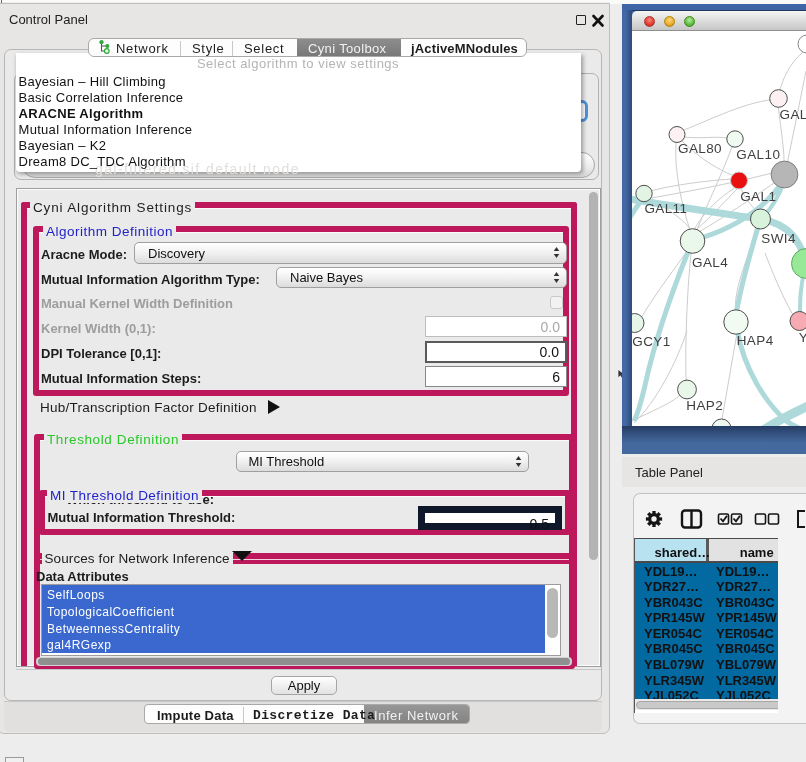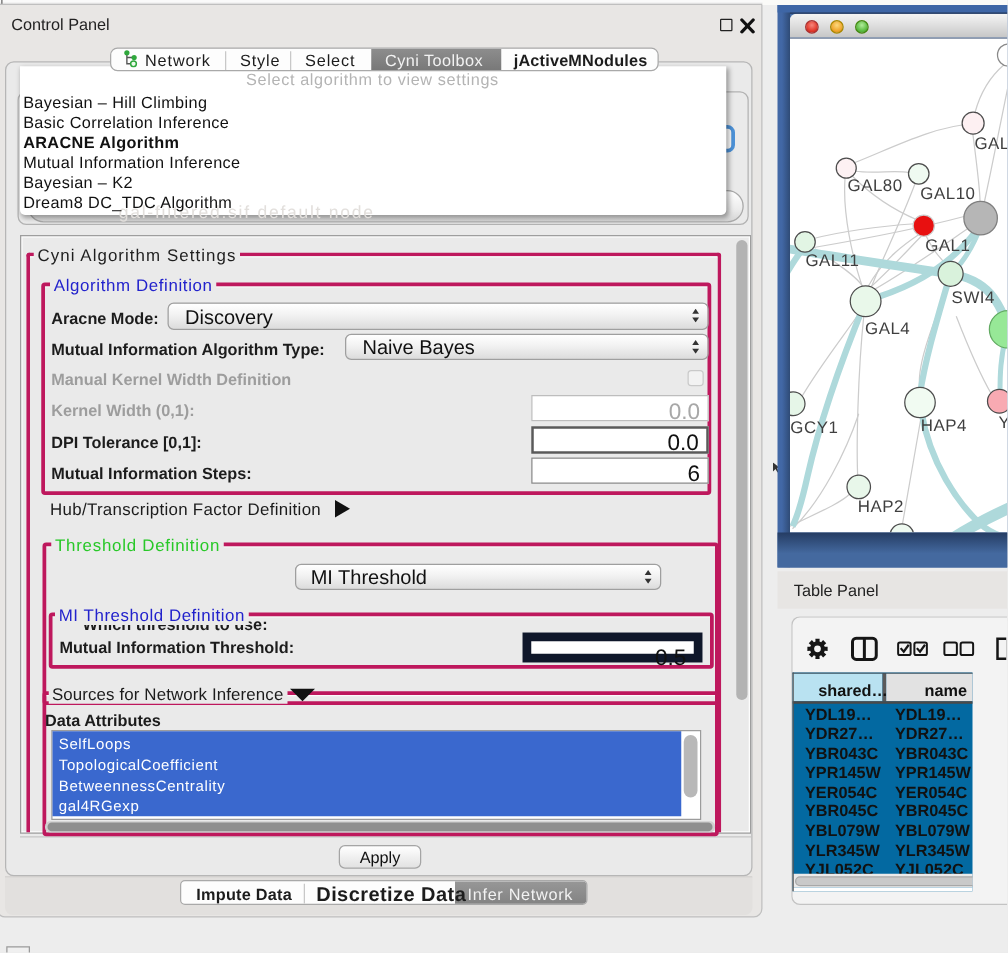--- a/index.html
+++ b/index.html
@@ -1,25 +1,25 @@
 <!DOCTYPE html>
 <html><head>
 <meta charset="utf-8">
 <style>
 * { margin:0; padding:0; box-sizing:border-box; }
 html,body { width:806px; height:762px; overflow:hidden; }
 body { position:relative; background:#ededed; font-family:"Liberation Sans", sans-serif; }
 .abs { position:absolute; }
-.grp { position:absolute; border:3px solid #be185d; border-radius:3px; box-shadow: inset 0 1px 0 rgba(255,255,255,.8); }
+.grp { position:absolute; border:6px solid #be185d; border-radius:3px; box-shadow: inset 0 1px 0 rgba(255,255,255,.8); }
 .grp > .t { position:absolute; top:-8px; background:#eaeaea; padding:0 3px; font-size:13.5px; letter-spacing:0.6px; white-space:nowrap; }
 .car { position:absolute; width:7px; height:11px; }
 .lbl { position:absolute; font-size:13px; font-weight:bold; color:#1c1c1c; white-space:nowrap; }
 .dis { color:#9d9d9d; }
-.combo { position:absolute; border:1px solid #9f9f9f; border-radius:5px; background:linear-gradient(#ffffff,#f2f2f2 45%,#dcdcdc); font-size:16px; color:#111; }
-.fld { position:absolute; background:#fff; font-size:18px; color:#111; text-align:right; padding-right:6px;padding-left:23px; }
+.combo { position:absolute; border:1px solid #9f9f9f; border-radius:5px; background:linear-gradient(#ffffff,#f2f2f2 45%,#dcdcdc); font-size:13px; color:#111; }
+.fld { position:absolute; background:#fff; font-size:14px; color:#111; text-align:right; padding-right:6px;padding-left:23px; }
 </style>
 </head>
 <body>
 
 <div class="abs" style="left:0;top:0;width:806px;height:2px;background:#fafafa;"></div>
 <div class="abs" style="left:0.5px;top:0;width:1.5px;height:3.5px;background:#666;"></div>
 
 <div class="abs" id="winleft" style="left:-3px;top:3px;width:613px;height:731px;background:#e8e6e4;border:1px solid #bfbfbf;border-radius:0 0 7px 7px;"></div>
 <div class="abs" style="left:9px;top:12px;font-size:13px;color:#222;">Control Panel</div>
 <div class="abs" style="left:576px;top:15px;width:10px;height:10px;border:1.5px solid #222;border-radius:1px;"></div>
@@ -137,21 +137,21 @@
 <div class="abs" style="left:36px;top:657px;width:536px;height:9px;background:#d0d0d0;border-radius:4px;"></div>
 <div class="abs" style="left:38px;top:658px;width:532px;height:7px;background:#8f8f8f;border-radius:4px;"></div>
 
 <div class="abs" style="left:271px;top:676px;width:66px;height:19px;border:1px solid #a5a5a5;border-radius:5px;background:linear-gradient(#ffffff,#f0f0f0 50%,#e2e2e2);text-align:center;font-size:13px;color:#111;padding-top:1px;">Apply</div>
 
 <div class="abs" style="left:4px;top:701px;width:598px;height:31px;background:#e2e0de;border-top:1px solid #c9c7c5;border-radius:0 0 6px 6px;"></div>
 <div class="abs" style="left:144px;top:704px;width:326px;height:20px;border:1px solid #a9a9a9;border-radius:4px;background:#fdfdfd;overflow:hidden;">
   <div class="abs" style="left:98.4px;top:2px;width:1px;height:16px;background:#c8c8c8;"></div>
   <div class="abs" style="left:219px;top:0;width:107px;height:20px;background:linear-gradient(#979797,#818181);"></div>
   <div class="abs" style="left:12px;top:2.5px;font-size:13px;color:#1c1c1c;font-weight:bold;letter-spacing:0.2px;">Impute Data</div>
-  <div class="abs" style="left:108px;top:2.5px;font-size:16px;color:#1c1c1c;font-weight:bold;letter-spacing:0.35px;">Discretize Data</div>
+  <div class="abs" style="left:108px;top:2.5px;font-size:13px;color:#1c1c1c;font-weight:bold;letter-spacing:0.35px;font-family:Liberation Mono, monospace;">Discretize Data</div>
   <div class="abs" style="left:229px;top:2.5px;font-size:13px;color:#f2f2f2;letter-spacing:0.55px;">Infer Network</div>
 </div>
 
 <div class="abs" style="left:5px;top:757px;width:19px;height:10px;border:1px solid #9a9a9a;background:#f0f0f0;"></div>
 
 <svg class="abs" style="left:616px;top:370px;" width="10" height="12" viewBox="0 0 10 12">
   <polygon points="3,0 3,9 5.5,6.5 7.5,10 9,9 7,5.8 10,5.5" fill="#333" transform="scale(0.8)"></polygon>
 </svg>
 
 <div class="abs" style="left:610px;top:0;width:196px;height:4px;background:#fafaf8;"></div>

